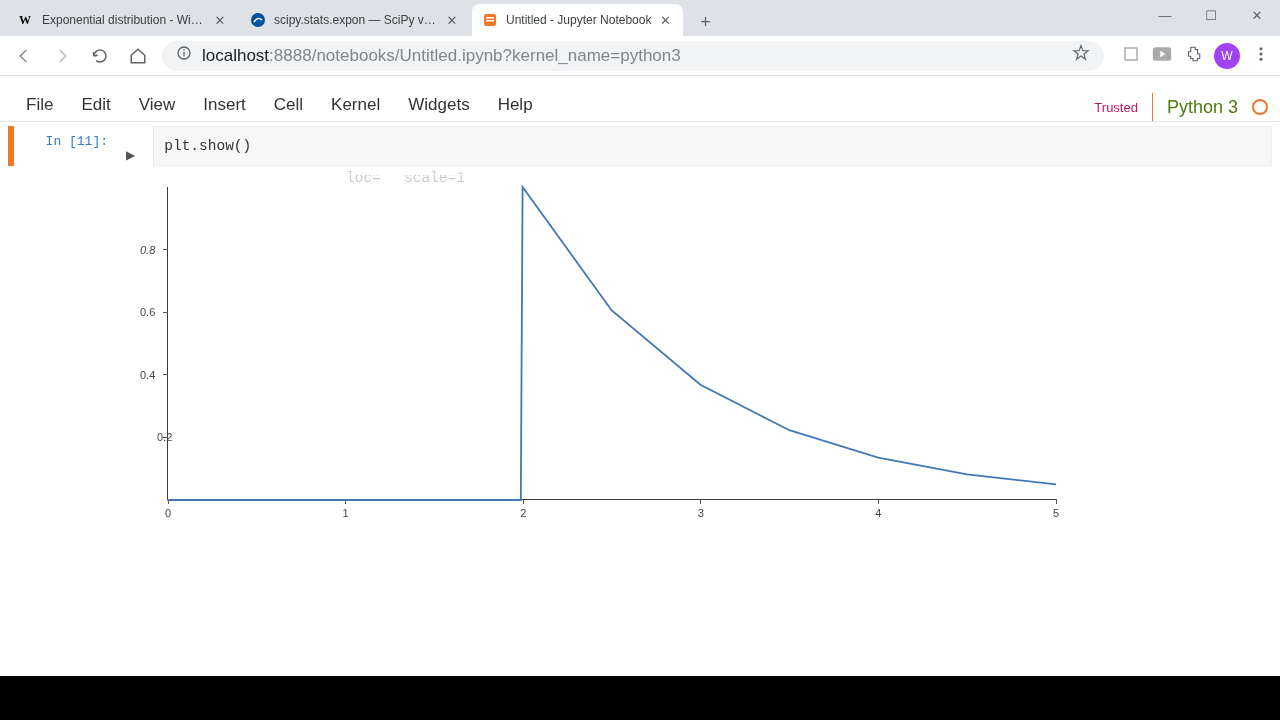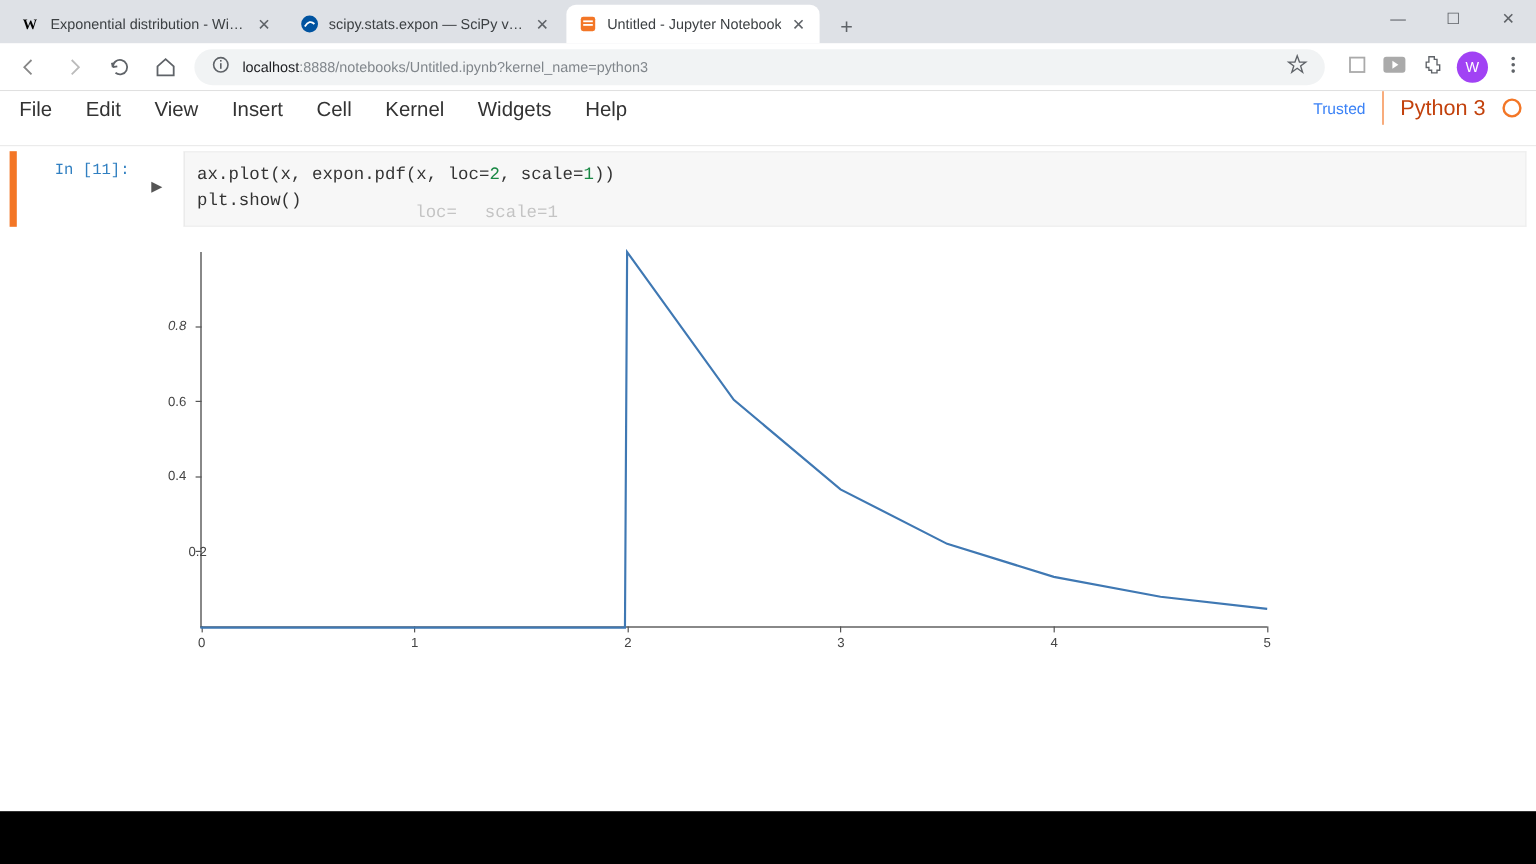--- a/index.html
+++ b/index.html
@@ -14,34 +14,34 @@
   .tab .title { font-size: 12px; white-space: nowrap; overflow: hidden; text-overflow: ellipsis; flex: 1; color: #3c4043; }
   .tab .close { width: 16px; height: 16px; margin-left: 6px; display: flex; align-items: center; justify-content: center; color: #5f6368; font-size: 13px; }
   .new-tab { width: 28px; height: 28px; display: flex; align-items: center; justify-content: center; color: #5f6368; font-size: 18px; cursor: pointer; margin-left: 6px; }
   .window-controls { position: absolute; right: 0; top: 0; display: flex; height: 32px; }
   .window-controls .ctrl { width: 46px; height: 30px; display: flex; align-items: center; justify-content: center; color: #5f6368; cursor: pointer; }
 
   
   .addr-row { height: 40px; background: #fff; border-bottom: 1px solid #e0e0e0; display: flex; align-items: center; padding: 0 10px; gap: 10px; }
   .nav-btn { width: 28px; height: 28px; display: flex; align-items: center; justify-content: center; color: #5f6368; cursor: pointer; border-radius: 50%; }
   .nav-btn.disabled { color: #bcbcbc; }
-  .addr-bar { flex: 1; height: 30px; background: #f1f3f4; border-radius: 15px; display: flex; align-items: center; padding: 0 14px; color: #5f6368; font-size: 12px; }
+  .addr-bar { flex: 1; height: 30px; background: #f1f3f4; border-radius: 15px; display: flex; align-items: center; padding: 0 14px; color: #5f6368; font-size: 17px; }
   .addr-bar .info-icon { margin-right: 10px; }
   .addr-text { color: #202124; }
   .addr-text .dim { color: #80868b; }
   .toolbar-icons { display: flex; gap: 12px; align-items: center; margin-left: 8px; }
   .avatar { width: 26px; height: 26px; border-radius: 50%; background: #a142f4; color: #fff; display: flex; align-items: center; justify-content: center; font-size: 12px; font-weight: 500; }
 
   
-  .jupyter-menubar { height: 46px; background: #fff; border-bottom: 1px solid #e6e6e6; display: flex; align-items: flex-start; padding: 0 2px; position: relative; }
+  .jupyter-menubar { height: 46px; background: #fff; border-bottom: 1px solid #e6e6e6; display: flex; align-items: flex-end; padding: 0 12px; position: relative; }
   .jupyter-menubar .menu { font-size: 17px; color: #333; padding: 6px 14px; cursor: pointer; }
   .kernel-status { position: absolute; right: 12px; display: flex; align-items: center; gap: 14px; }
-  .trusted { color: #3b82f6; font-size: 13px; }
+  .trusted { color: #be185d; font-size: 13px; }
   .kernel-sep { width: 1px; height: 28px; background: #f37626; }
-  .kernel-name { color: #c2410c; font-size: 18px; }
+  .kernel-name { color: #4d7c0f; font-size: 18px; }
   .kernel-circle { width: 16px; height: 16px; border: 2px solid #f37626; border-radius: 50%; }
 
   
   .notebook { position: absolute; top: 122px; left: 0; right: 0; bottom: 48px; overflow: hidden; background: #fff; }
 
   .cell { display: flex; margin: 4px 8px 2px 8px; position: relative; gap: 12px; }
   .cell .edge { width: 6px; background: #f37626; }
   .cell .prompt { width: 86px; padding: 8px 4px 0 6px; text-align: right; font-family: Menlo, Monaco, "Courier New", monospace; font-size: 13px; color: #307fc1; }
   .cell .run-triangle { color: #555; font-size: 12px; margin: 22px 6px 0 2px; }
   .cell .code-area { flex: 1; background: #f7f7f7; padding: 8px 10px; font-family: Menlo, Monaco, "Courier New", monospace; font-size: 14.5px; line-height: 1.55; border: 1px solid #eee; border-left: 1px solid #e8e8e8; }
@@ -184,21 +184,20 @@
   </div>
 </div>
 
 <div class="notebook">
 
   <div class="cell">
     <div class="edge"></div>
     <div class="prompt">In [11]:</div>
     <div class="run-triangle">▶</div>
     <div class="code-area">
-      <div class="line"><span class="fn">ax.plot(x, expon.pdf(x, loc=</span><span class="num">2</span><span class="fn">, scale=</span><span class="num">1</span><span class="fn">))</span></div>
       <div class="line"><span class="fn">plt.show()</span></div>
     </div>
 
     <span class="ghost-row" style="top:44px;left:338px">loc=</span>
     <span class="ghost-row" style="top:44px;left:396px">scale=1</span>
   </div>
 
   <div class="plot-wrap">
     <div class="plot-pad"></div>
     <div class="plot">

